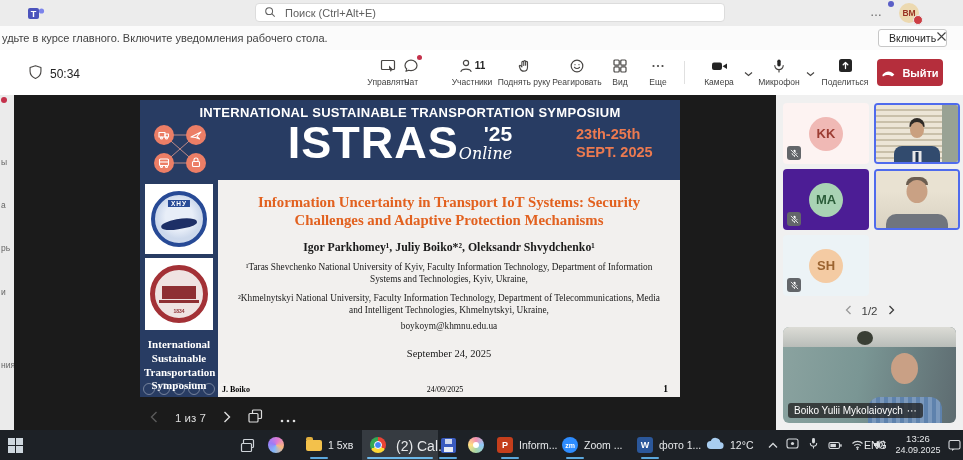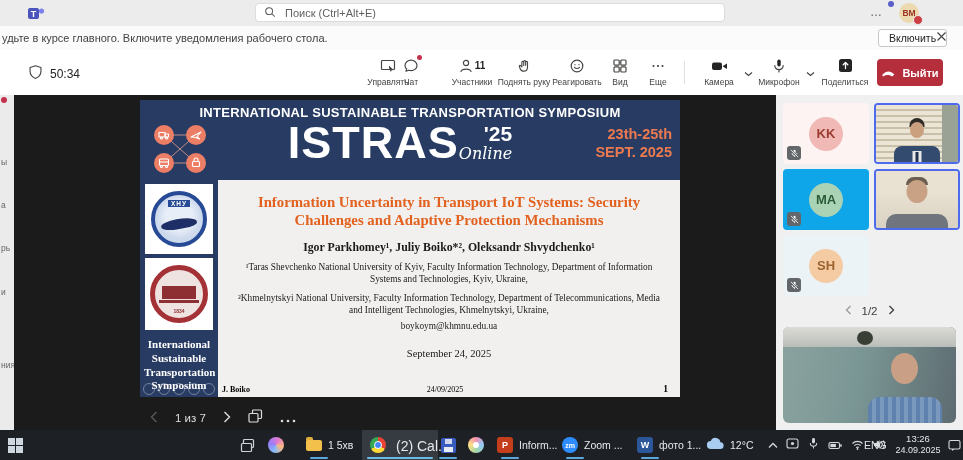--- a/index.html
+++ b/index.html
@@ -43,21 +43,21 @@
 
   
   .slide{position:absolute;left:126px;top:5px;width:540px;height:297px;background:#f2f0ee;}
   .banner{position:absolute;left:0;top:0;width:540px;height:80px;background:#283c63;}
   .banner-title{position:absolute;top:5px;width:100%;text-align:center;color:#fff;font-weight:bold;font-size:13px;letter-spacing:.3px;}
   .istras{position:absolute;left:90px;top:20px;width:340px;display:flex;justify-content:center;align-items:flex-start;color:#fff;}
   .istras-word{font-size:45px;font-weight:800;letter-spacing:1px;line-height:1;}
   .istras-suf{display:flex;flex-direction:column;align-items:flex-end;margin-left:0;}
   .istras-year{font-size:21px;font-weight:800;line-height:1;margin-top:3px;}
   .istras-online{font-family:"DejaVu Serif",serif;font-style:italic;font-size:16px;line-height:1;margin-top:2px;}
-  .banner-dates{position:absolute;right:8px;top:25px;width:96px;text-align:right;color:#ec7a50;font-weight:bold;font-size:14.5px;line-height:1.25;}
+  .banner-dates{position:absolute;right:8px;top:25px;width:96px;text-align:left;color:#ec7a50;font-weight:bold;font-size:14.5px;line-height:1.25;}
   .sidecol{position:absolute;left:0;top:80px;width:78px;height:217px;background:#283c63;}
   .logo-box{position:absolute;left:5px;width:68px;background:#fff;display:flex;align-items:center;justify-content:center;}
   .emb1{width:56px;height:56px;border-radius:50%;background:radial-gradient(circle at 50% 45%,#e8eef8 0 38%,#cdd9ec 62%);border:4px solid #274a96;position:relative;box-sizing:border-box;}
   .emb1-x{position:absolute;top:5px;left:50%;transform:translateX(-50%);background:#274a96;color:#fff;font-size:6.5px;font-weight:bold;padding:0 3px;letter-spacing:1px;}
   .emb1-bird{position:absolute;top:24px;left:6px;width:36px;height:10px;background:#1d2f66;border-radius:50% 60% 40% 50%;transform:rotate(-10deg);}
   .emb2{width:58px;height:58px;border-radius:50%;background:#efe3e2;border:5px solid #a33136;position:relative;box-sizing:border-box;}
   .emb2-bld{position:absolute;left:50%;top:16px;transform:translateX(-50%);width:34px;height:13px;background:#8e2f33;}
   .emb2-steps{position:absolute;left:50%;top:30px;transform:translateX(-50%);width:40px;height:3px;background:#8e2f33;}
   .emb2-yr{position:absolute;left:50%;bottom:4px;transform:translateX(-50%);font-size:5px;font-weight:bold;color:#8e2f33;}
   .side-text{position:absolute;left:4px;top:158px;width:70px;text-align:center;color:#fff;font-family:"Liberation Serif",serif;font-weight:bold;font-size:11px;line-height:1.25;}
@@ -427,21 +427,21 @@
       <div class="tile video">
         <div class="blinds"></div>
         <div class="wallr"></div>
         <div class="hair1"></div>
         <div class="head1"></div>
         <div class="suit1"></div>
         <div class="shirt1"></div>
         <div class="tie1"></div>
       </div>
 
-      <div class="tile" style="background:#0ea5e9;">
+      <div class="tile" style="background:#4c1d95;">
         <span class="init-circle" style="background:#a9d3b4;color:#2a5c38;">MA</span>
         <span class="micoff">
             <svg width="9" height="9" viewBox="0 0 10 10">
               <rect x="3.8" y="0.8" width="2.4" height="4.5" rx="1.2" fill="#fff"></rect>
               <path d="M2.2 4.5a2.8 2.8 0 0 0 5.6 0M5 7.3v1.5" stroke="#fff" fill="none" stroke-width=".9"></path>
               <line x1="1" y1="1" x2="9" y2="9" stroke="#63666a" stroke-width="2"></line>
               <line x1="1" y1="1" x2="9" y2="9" stroke="#fff" stroke-width=".9"></line>
             </svg>
           </span>
       </div>
@@ -475,20 +475,24 @@
       <span><svg width="7" height="10" viewBox="0 0 7 10">
             <path d="M1.5 1l4 4-4 4" stroke="#3d3d3d" fill="none" stroke-width="1.3"></path>
           </svg></span>
     </div>
 
     <div class="spot">
       <div class="spot-ceil"></div>
       <div class="spot-clock"></div>
       <div class="spot-head"></div>
       <div class="spot-shirt"></div>
+      <div class="spot-name">
+        <span>Boiko Yulii Mykolaiovych</span>
+        <span>⋯</span>
+      </div>
     </div>
   </div>
 
   <div class="taskbar">
     <div class="tk" style="left:8px;">
       <span class="winlogo">
           <i></i>
           <i></i>
           <i></i>
           <i></i>

